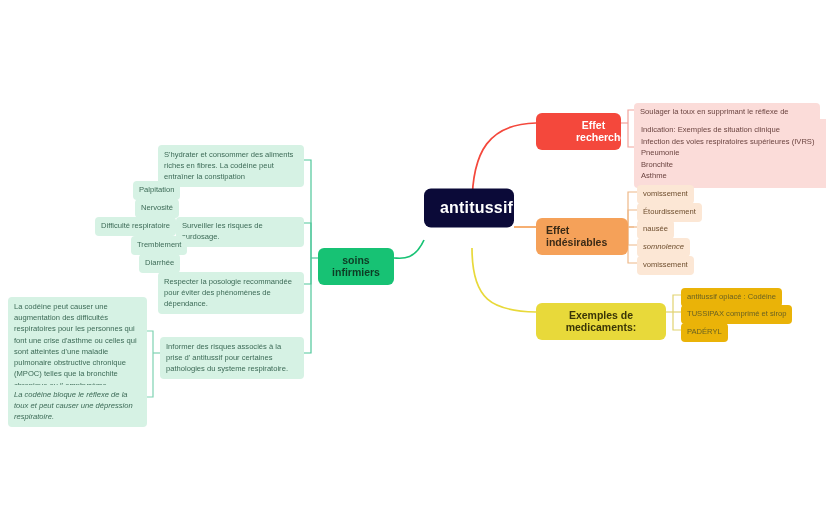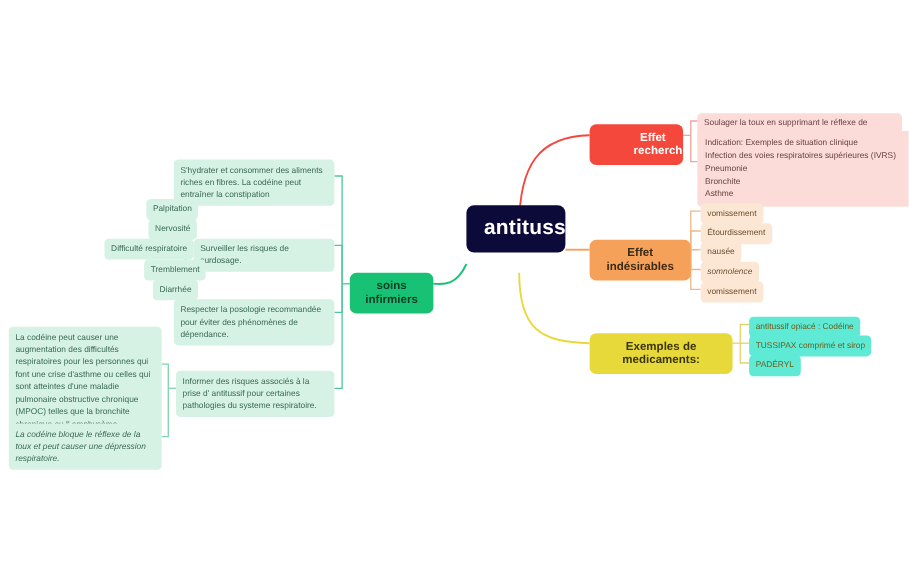--- a/index.html
+++ b/index.html
@@ -30,21 +30,21 @@
   .node {
     position: absolute;
     box-sizing: border-box;
     border-radius: 5px;
     white-space: pre-wrap;
   }
   
   .root {
     background: #0b0a38;
     color: #ffffff;
-    font-size: 19px;
+    font-size: 16px;
     font-weight: bold;
     letter-spacing: 0.2px;
     padding: 10px 16px 11px 16px;
     border-radius: 7px;
     text-align: center;
   }
   
   .branch {
     font-size: 10.5px;
     font-weight: bold;
@@ -59,21 +59,21 @@
 
   
   .leaf {
     font-size: 7.6px;
     line-height: 1.42;
     padding: 4px 6px 4px 6px;
     border-radius: 4px;
   }
   .leaf-pink   { background: #fbdcd9; color: #6b4440; }
   .leaf-peach  { background: #fce7d5; color: #6e4e2e; }
-  .leaf-cream  { background: #5eead4; color: #6a6222; }
+  .leaf-cream  { background: #eab308; color: #6a6222; }
   .leaf-mint   { background: #d6f2e4; color: #3c6a56; }
 
   .leaf-pink.multi { line-height: 1.52; padding: 5px 7px 6px 7px; }
   .leaf-mint.multi { line-height: 1.48; }
 </style>
 </head>
 <body>
 
 <div id="canvas">
 
@@ -127,21 +127,21 @@
   <div class="node branch branch-red" style="left:536px; top:113px; width:85px; text-align:center;">Effet recherché</div>
 
   <div class="node leaf leaf-pink" style="left:634px; top:103px; width:186px;">Soulager la toux en supprimant le réflexe de tousser.</div>
 
   <div class="node leaf leaf-pink multi" style="left:634px; top:119px; width:203px;">Indication: Exemples de situation clinique
 Infection des voies respiratoires supérieures (IVRS)
 Pneumonie
 Bronchite
 Asthme</div>
 
-  <div class="node branch branch-orange" style="left:536px; top:218px; width:92px; text-align:center;">Effet indésirables</div>
+  <div class="node branch branch-orange" style="left:536px; top:218px; width:92px; ">Effet indésirables</div>
 
   <div class="node leaf leaf-peach" style="left:637px; top:185px;">vomissement</div>
   <div class="node leaf leaf-peach" style="left:637px; top:203px;">Étourdissement</div>
   <div class="node leaf leaf-peach" style="left:637px; top:220px;text-align:right;">nausée</div>
   <div class="node leaf leaf-peach" style="left:637px; top:238px;font-style:italic;">somnolence</div>
   <div class="node leaf leaf-peach" style="left:637px; top:256px;">vomissement</div>
 
   <div class="node branch branch-yellow" style="left:536px; top:303px; width:130px; text-align:center;">Exemples de medicaments:</div>
 
   <div class="node leaf leaf-cream" style="left:681px; top:288px;">antitussif opiacé : Codéine</div>

